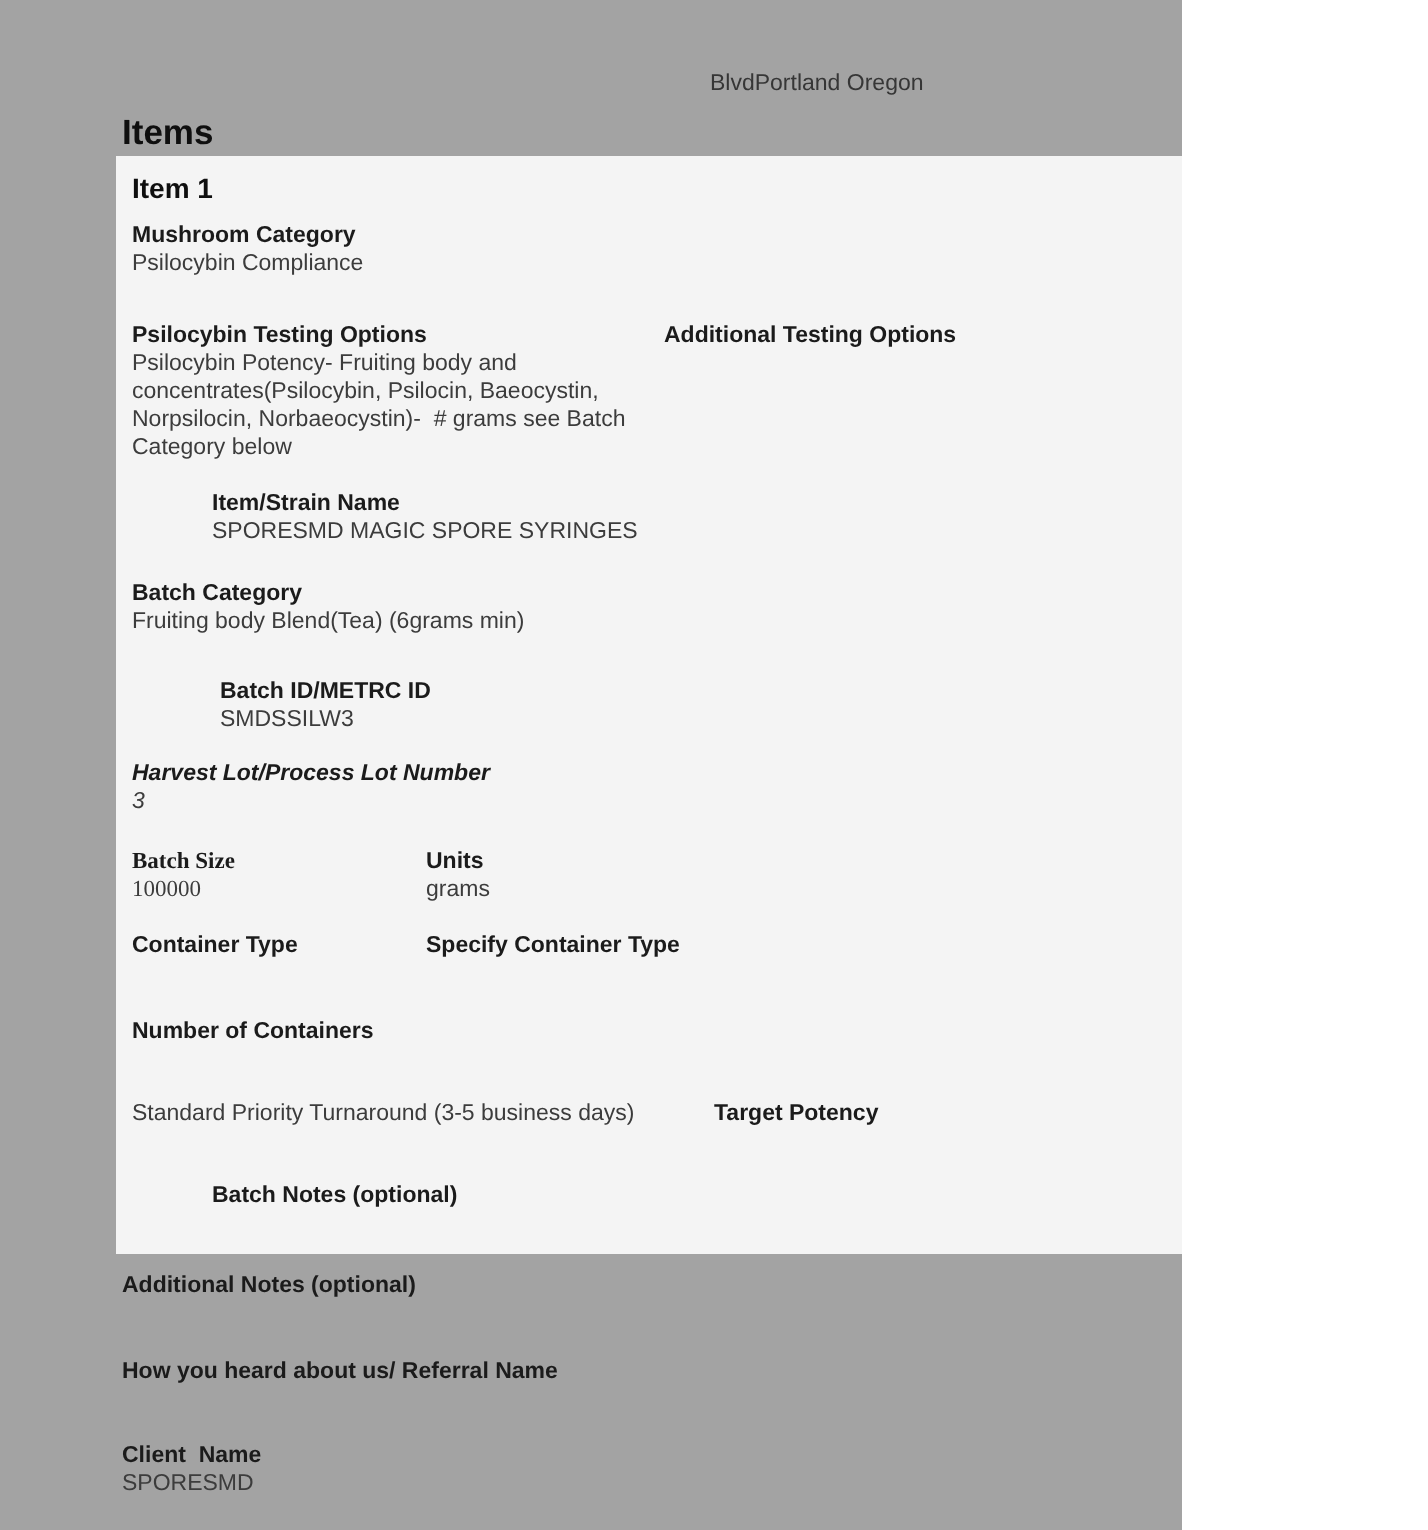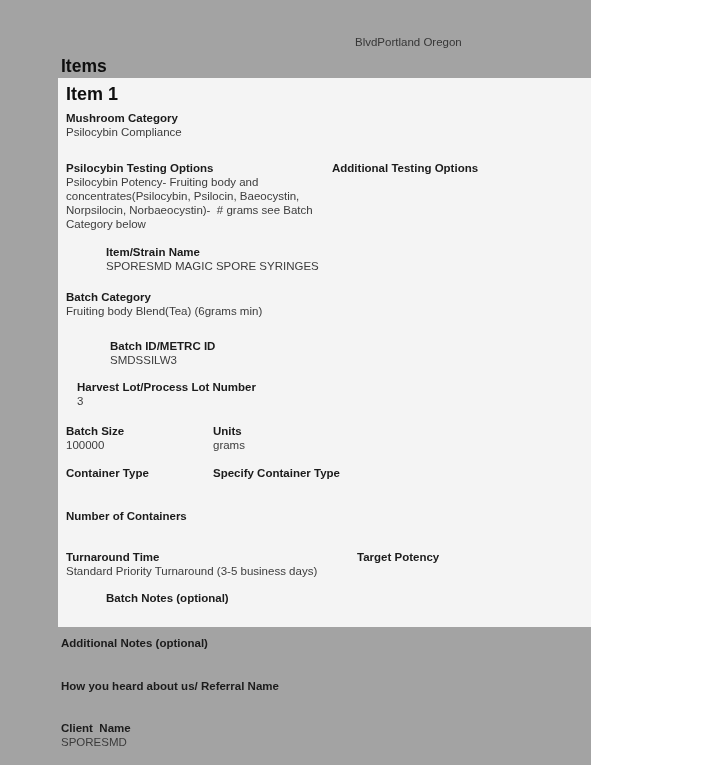--- a/index.html
+++ b/index.html
@@ -23,21 +23,21 @@
     font-size: 17.5px; line-height: 19px;
     font-weight: bold; color: #0f0f0f;
   }
   .item-card {
     left: 58px; top: 78px;
     width: 587px; height: 549px;
     background: var(--card-bg, #f4f4f4);
   }
   .item-title {
     left: 8px; top: 8px;
-    font-size: 18px; line-height: 16px;
+    font-size: 14px; line-height: 16px;
     font-weight: bold; color: #0f0f0f;
   }
   .field { position: absolute; }
   .field .label {
     font-size: 11.5px; line-height: 14px;
     font-weight: bold; color: var(--label-color, #1b1b1b);
     white-space: pre-wrap;
   }
   .field .value {
     font-size: 11.5px; line-height: 14px;
@@ -85,26 +85,26 @@
     <div class="field" style="left:8px; top:212px;">
       <div class="label">Batch Category</div>
       <div class="value">Fruiting body Blend(Tea) (6grams min)</div>
     </div>
 
     <div class="field" style="left:8px; top:261px;margin-left:44px;">
       <div class="label">Batch ID/METRC ID</div>
       <div class="value">SMDSSILW3</div>
     </div>
 
-    <div class="field" style="left:19px; top:302px;">
+    <div class="field" style="left:8px; top:302px;font-style:italic;">
       <div class="label">Harvest Lot/Process Lot Number</div>
       <div class="value">3</div>
     </div>
 
-    <div class="field" style="left:8px; top:346px;">
+    <div class="field" style="left:8px; top:346px;font-family:Liberation Serif, serif;">
       <div class="label">Batch Size</div>
       <div class="value">100000</div>
     </div>
 
     <div class="field" style="left:155px; top:346px;">
       <div class="label">Units</div>
       <div class="value">grams</div>
     </div>
 
     <div class="field" style="left:8px; top:388px;">
@@ -116,21 +116,20 @@
       <div class="label">Specify Container Type</div>
       <div class="value"></div>
     </div>
 
     <div class="field" style="left:8px; top:431px;">
       <div class="label">Number of Containers</div>
       <div class="value"></div>
     </div>
 
     <div class="field" style="left:8px; top:472px;">
-      <div class="label">Turnaround Time</div>
       <div class="value">Standard Priority Turnaround (3-5 business days)</div>
     </div>
 
     <div class="field" style="left:299px; top:472px;">
       <div class="label">Target Potency</div>
       <div class="value"></div>
     </div>
 
     <div class="field" style="left:8px; top:513px;padding-left:40px;">
       <div class="label">Batch Notes (optional)</div>

